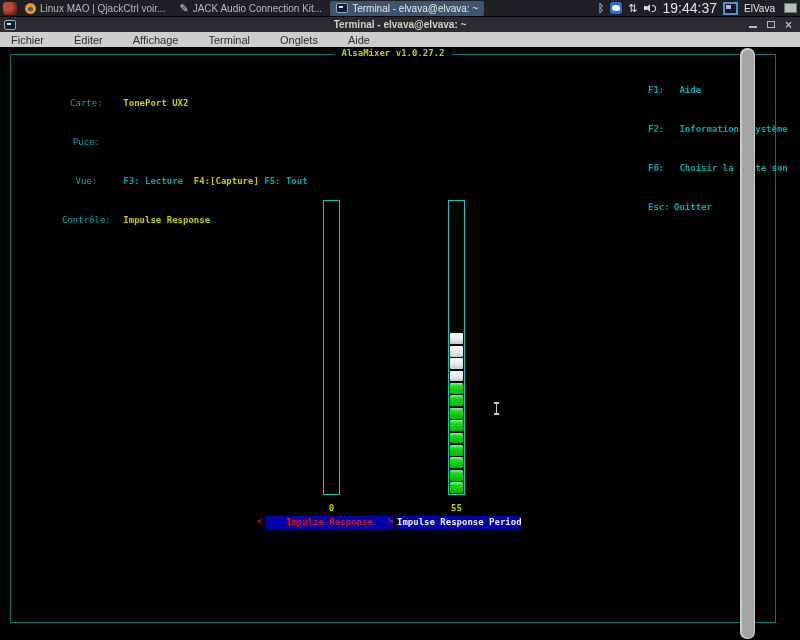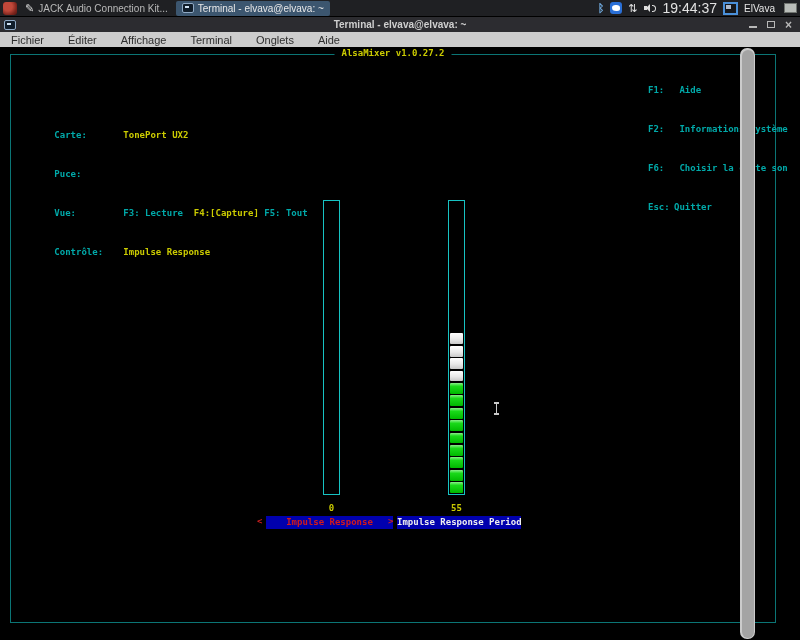--- a/index.html
+++ b/index.html
@@ -48,35 +48,35 @@
   .tb-small-term { margin-left:4px; }
   .win-title { position:absolute; left:0; right:0; text-align:center; color:#cfcfcf;
     font-size:10px; font-weight:bold; pointer-events:none; }
   .win-controls { margin-left:auto; display:flex; align-items:center; gap:10px; padding-right:8px; }
   .wc-min { width:8px; height:2px; background:#b8b8b8; margin-top:5px; }
   .wc-max { width:8px; height:7px; border:1.5px solid #b8b8b8; }
   .wc-close { color:#b8b8b8; font-size:12px; font-weight:bold; line-height:10px; }
 
   
   .menubar { position:absolute; left:0; top:32px; width:800px; height:15px;
-    background:#cdcdcd; display:flex; align-items:center; gap:2px; z-index:25; }
+    background:#cdcdcd; display:flex; align-items:center; gap:8px; z-index:25; }
   .menu-item { color:#2e2e2e; font-size:11px; padding:0 11px; }
 
   
   .terminal { position:absolute; left:0; top:47px; width:756px; height:593px; background:#000;
     font-family:"DejaVu Sans Mono", monospace; font-weight:bold; font-size:9px;border-radius:18px; }
   .mixer-box { position:absolute; left:10px; top:7px; width:766px; height:569px;
     border:1px solid #0b7575; }
   .mixer-title { position:absolute; top:-7px; left:50%; transform:translateX(-50%);
     background:#000; color:#cbcb00; padding:0 7px; white-space:nowrap; }
   .cyan { color:#00a9a9;margin-top:13px; }
   .yellow { color:#cbcb00; }
   .info-block { position:absolute; left:0; top:3px; line-height:13px; white-space:pre; }
   .info-line { height:13px; }
-  .info-lbl { display:inline-block; width:64px; text-align:left; color:#00a9a9; font-weight:bold;margin-top:32px; }
+  .info-lbl { display:inline-block; width:64px; text-align:center; color:#00a9a9; font-weight:normal; }
   .info-val { margin-left:5px; }
   .help-block { position:absolute; left:637px; top:3px; line-height:13px; white-space:pre; color:#00a9a9; }
   .help-line { height:13px; }
   .help-key { display:inline-block; width:26px; }
 
   
   .vbar { position:absolute; width:17px; height:295px; border:1px solid #17c2c2; background:#000; }
   .vbar-left { left:312px; top:145px; }
   .vbar-right { left:437px; top:145px; }
   .vbar-fill { position:absolute; left:1px; right:1px; top:0; bottom:1px;
@@ -111,20 +111,24 @@
     background:#cbcbcb; border-radius:7px; }
   .scroll-thumb { position:absolute; left:1.5px; right:1.5px; top:1.5px; bottom:1.5px;
     background:#a4a4a4; border-radius:6px; }
 </style>
 </head>
 <body>
 
 <div class="taskbar">
   <div class="tb-appicon"></div>
 
+  <div class="tb-btn">
+    <span class="ff-icon"></span>
+    <span>Linux MAO | QjackCtrl voir...</span>
+  </div>
 
   <div class="tb-btn">
     <span class="pencil-icon">✎</span>
     <span>JACK Audio Connection Kit...</span>
   </div>
 
   <div class="tb-btn active">
     <span class="term-icon"></span>
     <span>Terminal - elvava@elvava: ~</span>
   </div>

